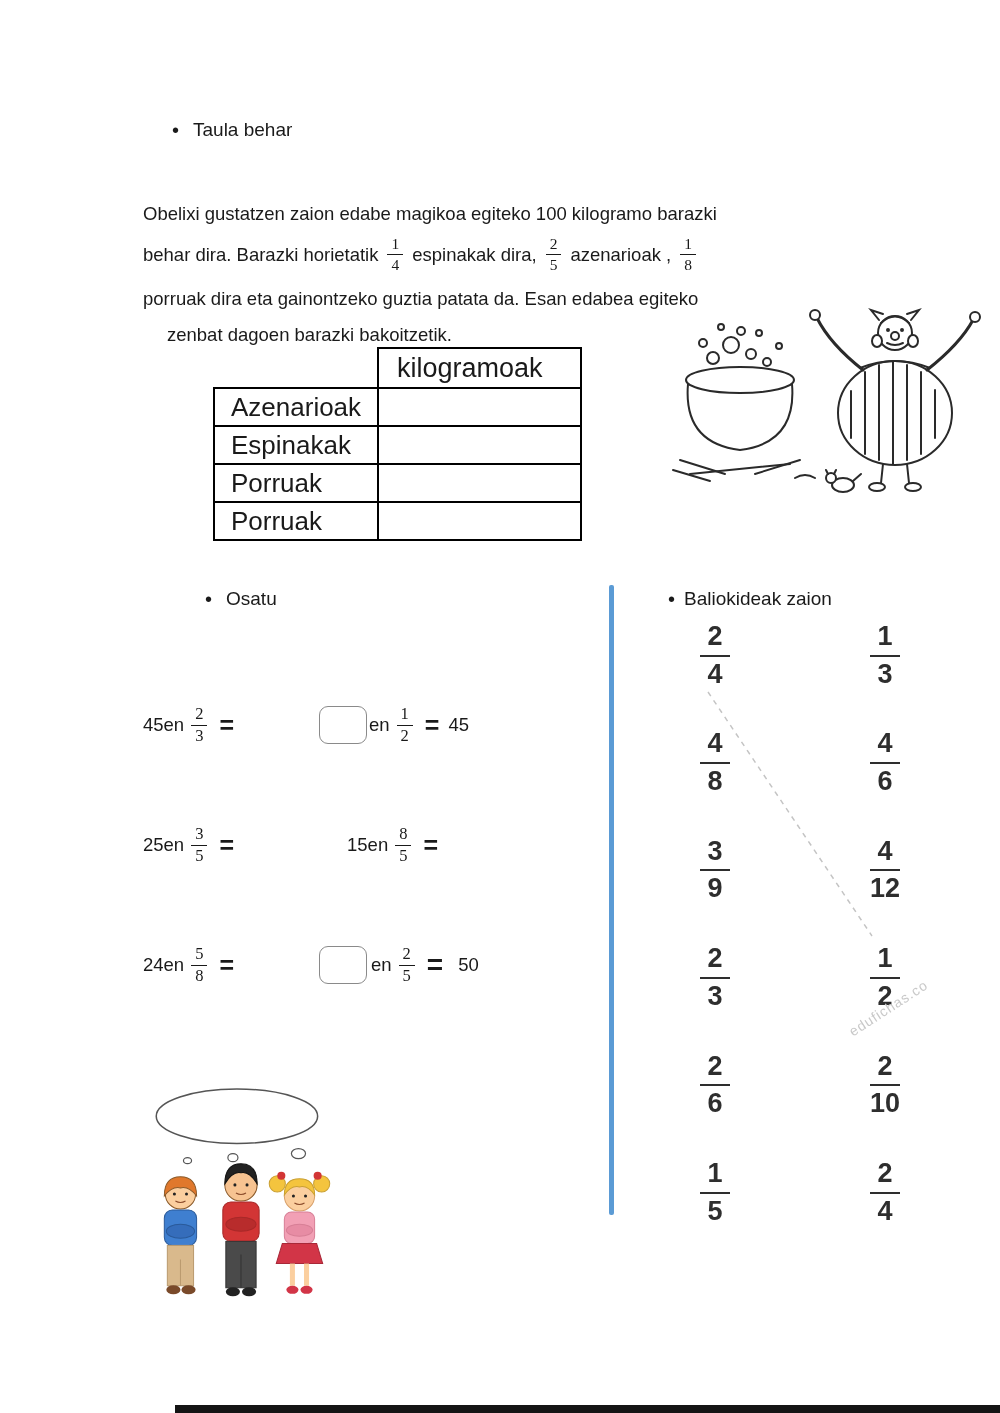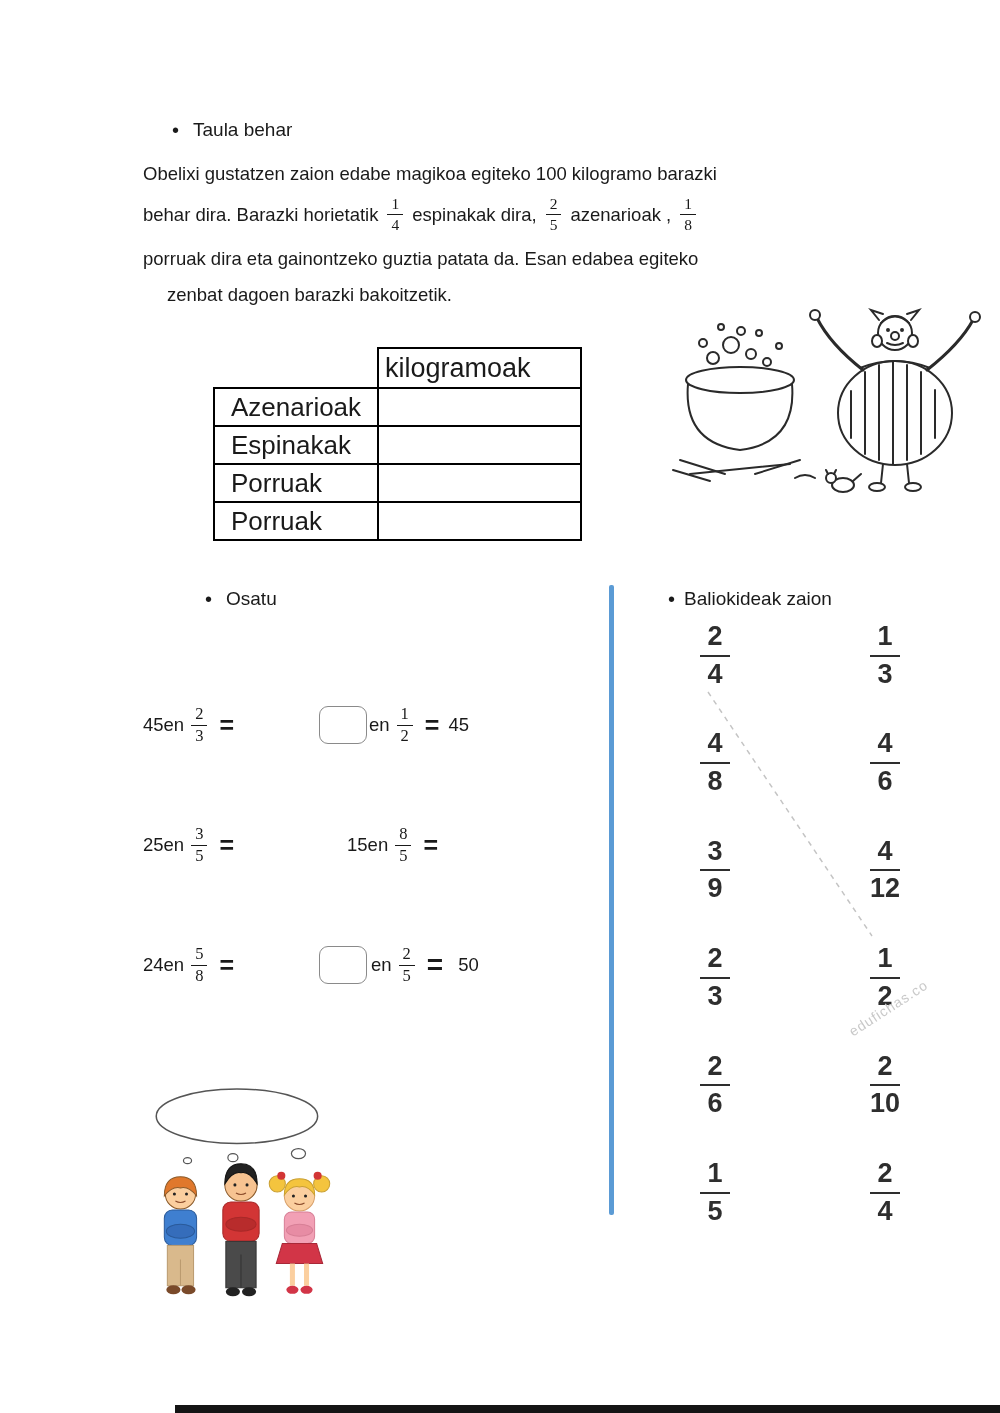--- a/index.html
+++ b/index.html
@@ -8,37 +8,37 @@
     position:relative; width:1000px; height:1413px; background:#fff;
     font-family:"Liberation Sans", sans-serif; color:#1a1a1a; overflow:hidden;
   }
 
   
   .bullet-item { position:absolute; display:flex; align-items:center; gap:14px; font-size:19px; }
   .bullet-item .dot { font-size:20px; line-height:1; }
 
   
   .para { position:absolute; left:143px; top:160px; width:760px; font-size:18.5px; }
-  .para .pline { line-height:1.55; }
+  .para .pline { line-height:1.55;margin-top:40px; }
   .para .pline2 { display:flex; align-items:center; gap:9px; height:52px; }
   .para .pline3 { margin-top:4px; }
   .para .pline4 { margin-top:8px;margin-left:24px; }
 
   
   .frac { display:inline-flex; flex-direction:column; align-items:center; line-height:1.15;
           font-family:"Liberation Serif", serif; }
   .frac .fnum { padding:0 4px 1px; border-bottom:1.5px solid #1a1a1a; }
   .frac .fden { padding:1px 4px 0; }
   .para .frac { font-size:15.5px; }
 
   
   .ktable { position:absolute; left:213px; top:347px; border-collapse:collapse; }
   .ktable td { border:2px solid #000; vertical-align:middle; }
   .ktable td.empty { border:none; }
-  .ktable td.headcell { width:203px; height:40px; font-size:27px; padding-left:6px;margin-top:32px; }
+  .ktable td.headcell { width:203px; height:40px; font-size:27px; padding-left:18px;margin-top:32px; }
   .ktable td.labelcell { width:164px; height:38px; font-size:26px; padding-left:16px; }
   .ktable td.valuecell { width:203px; height:38px; }
 
   
   .divider { position:absolute; left:609px; top:585px; width:5px; height:630px;
              background:#5b9bd5; border-radius:2px; }
 
   
   .ex-row { position:absolute; left:143px; display:flex; align-items:center; font-size:18.5px; }
   .ex-row .frac { font-size:16.5px; margin:0 7px; }

